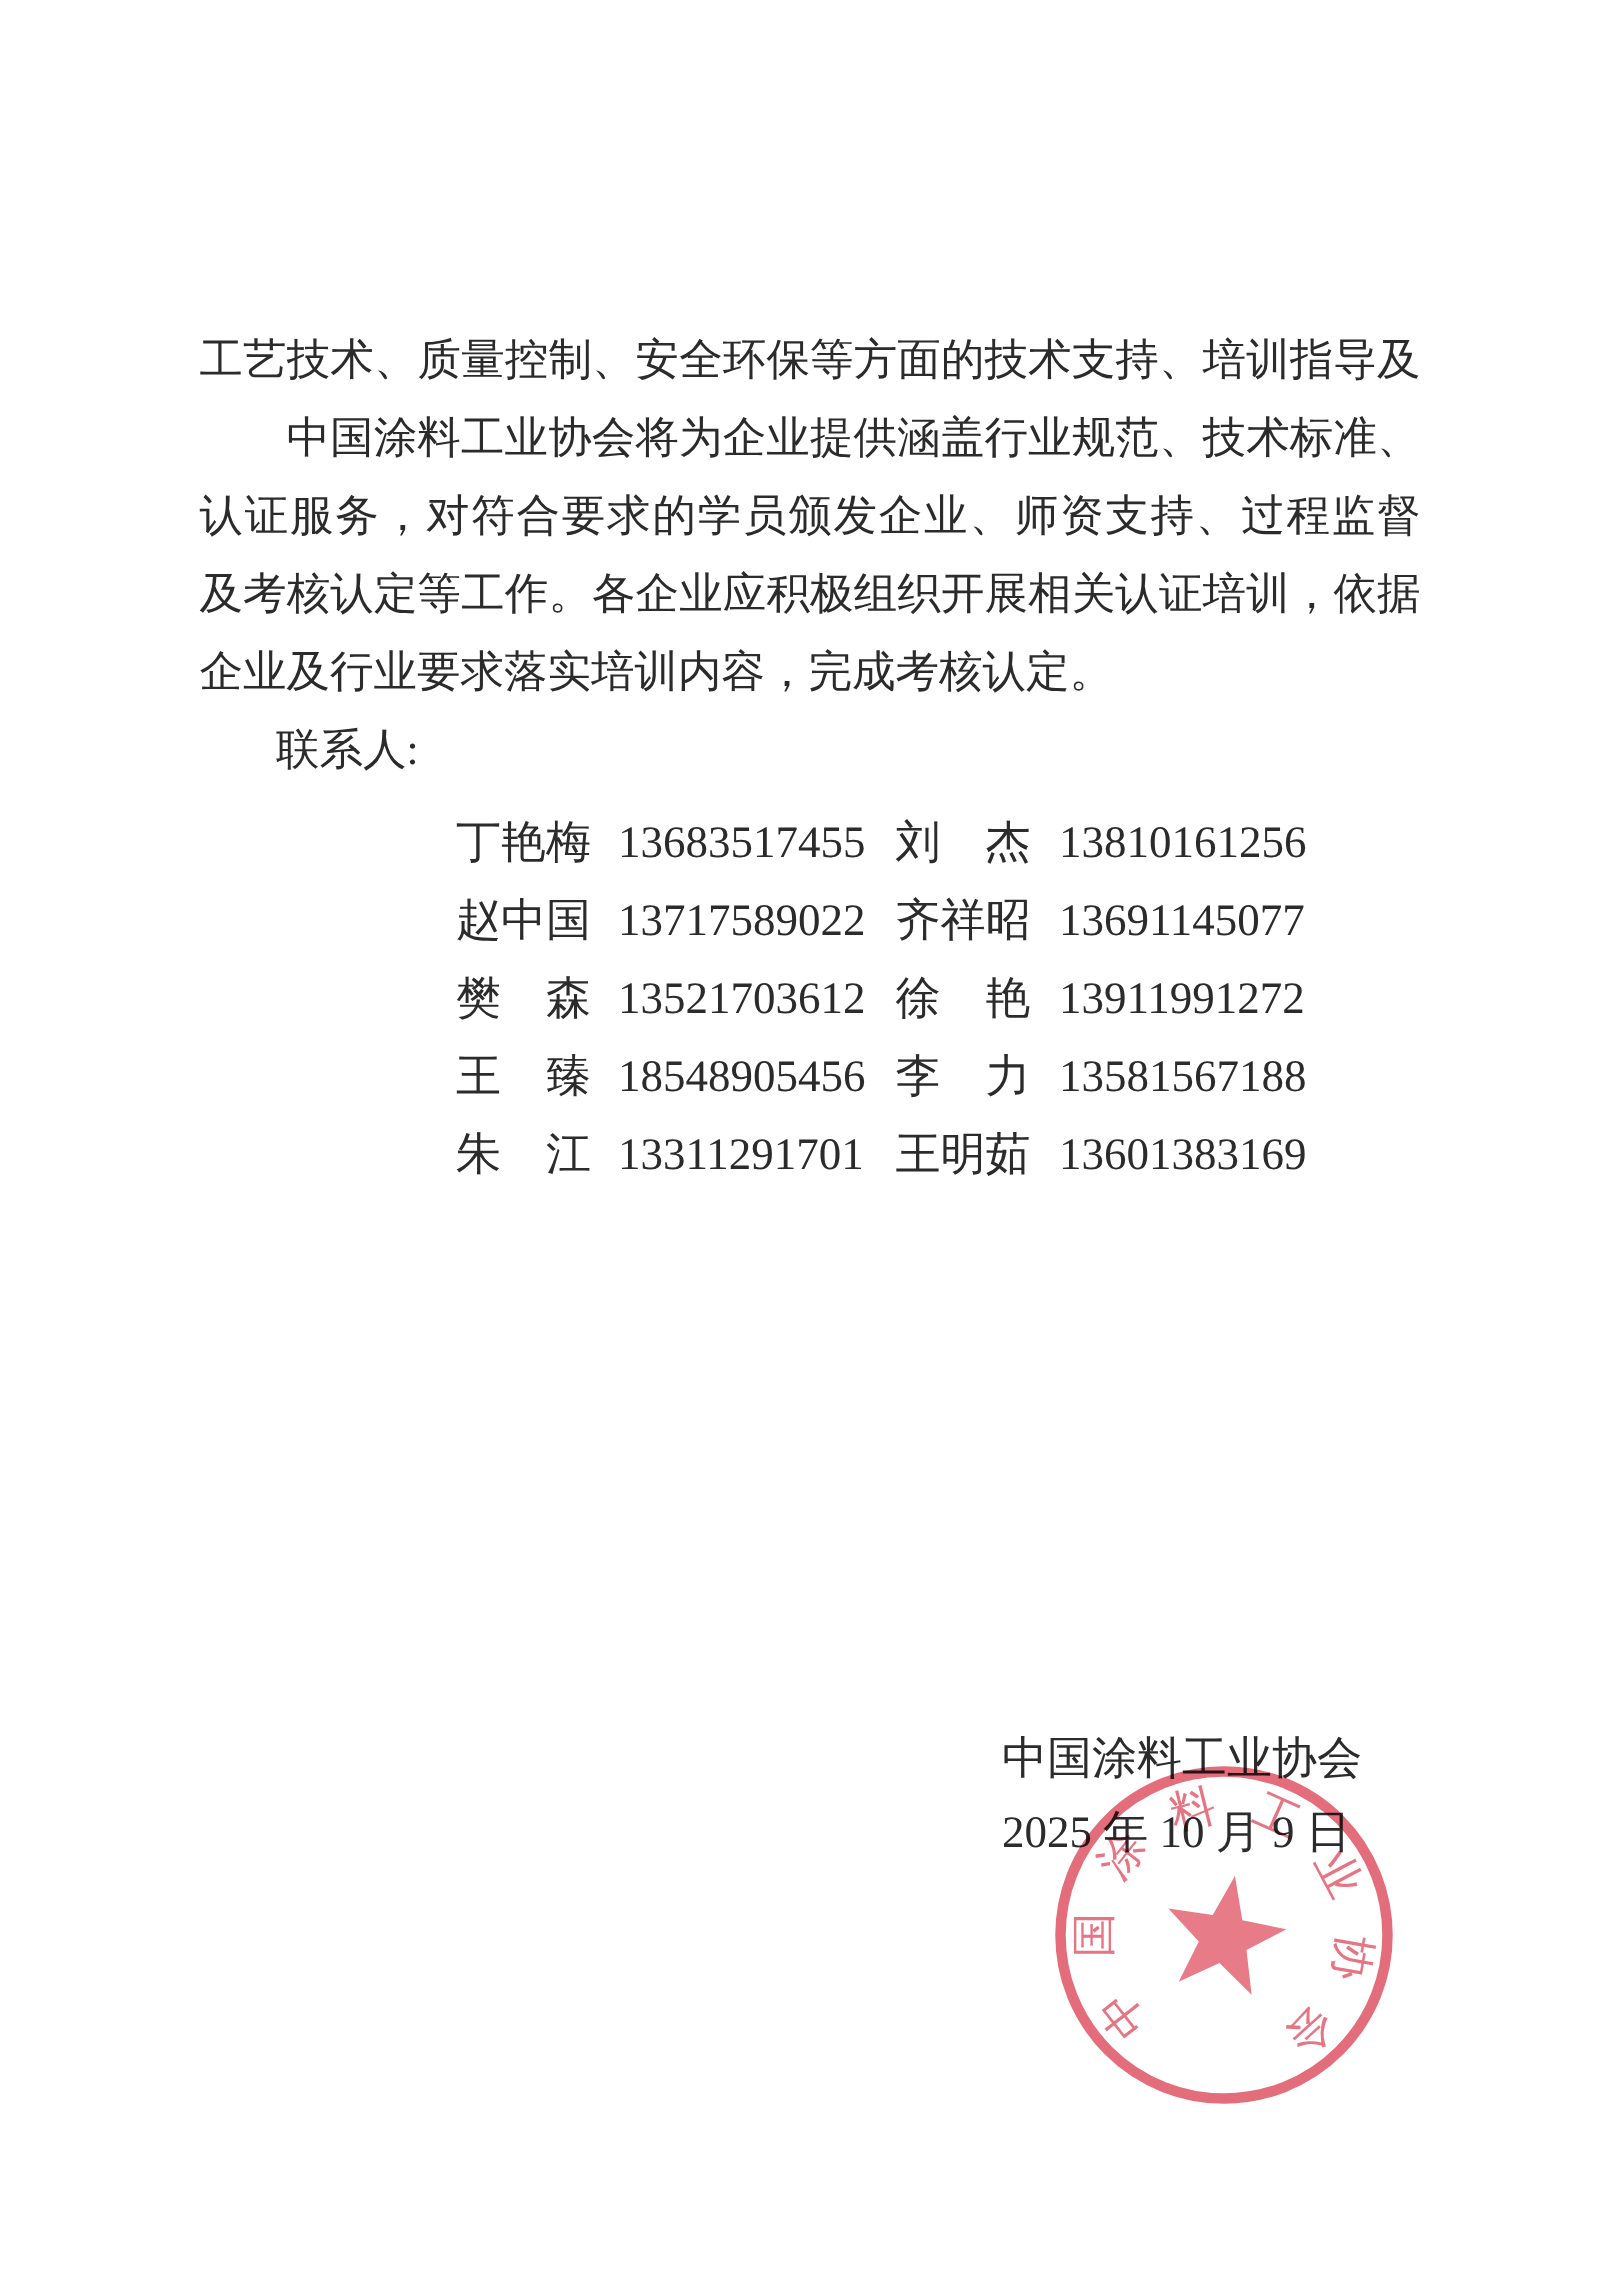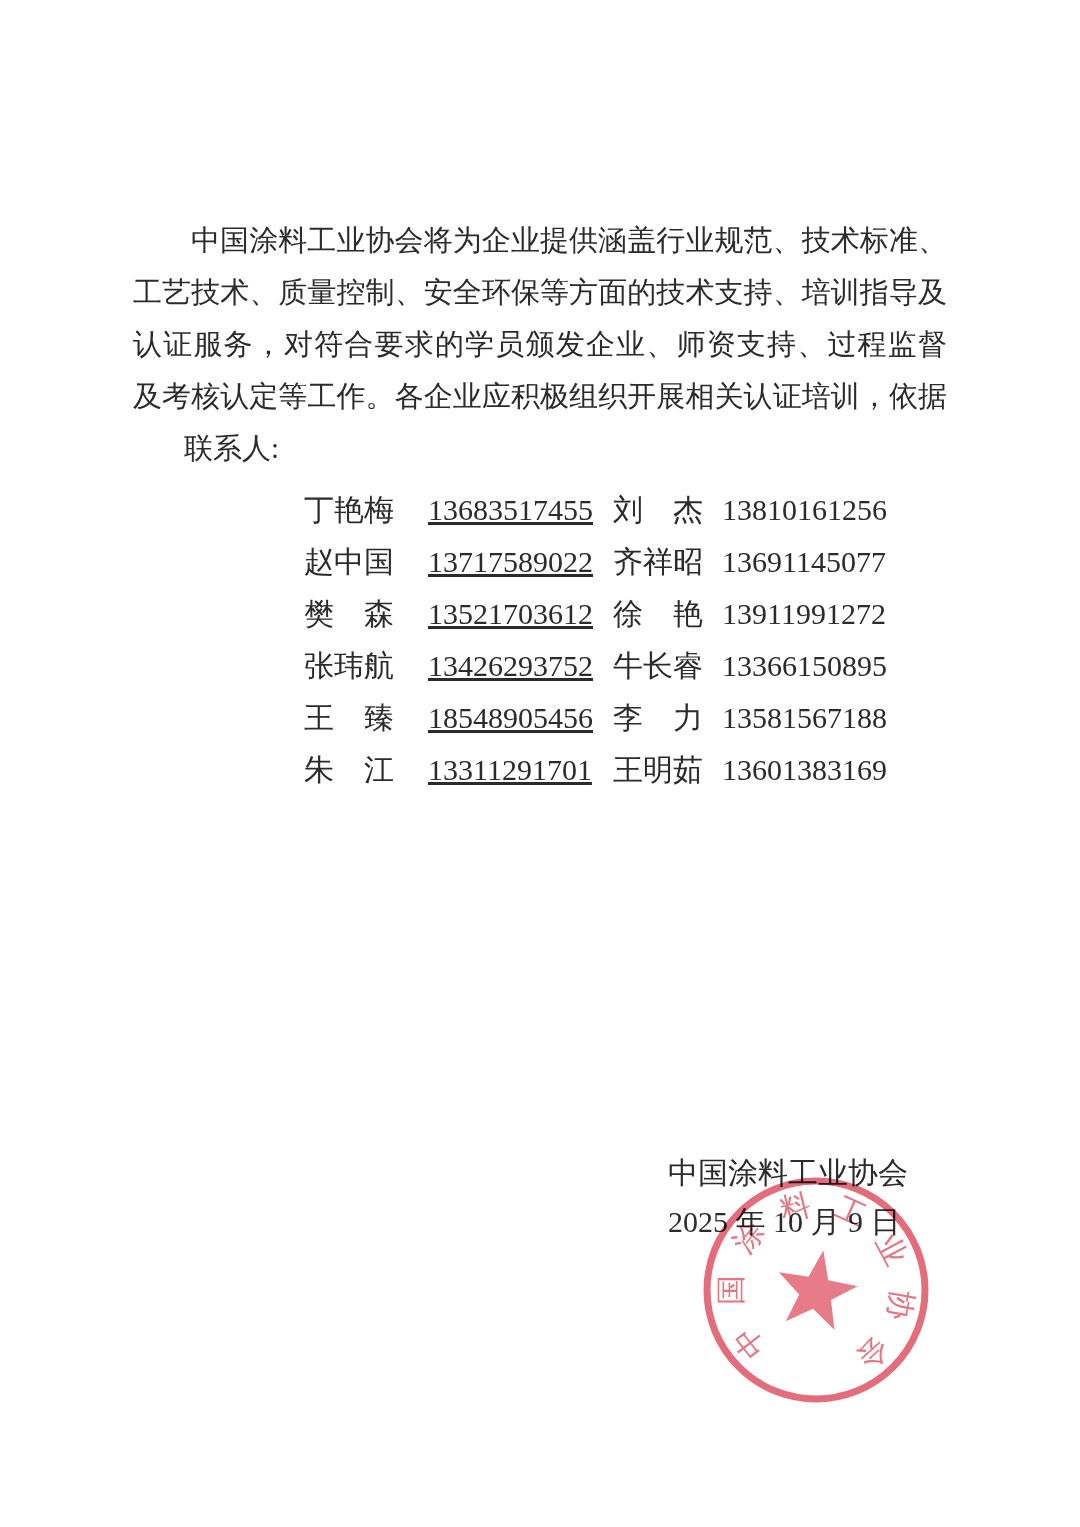--- a/index.html
+++ b/index.html
@@ -36,21 +36,21 @@
     margin-top: 10px;
     font-size: 30px;
   }
   .contact-row {
     height: 52px;
     line-height: 52px;
     white-space: nowrap;
   }
   .c-cell { display: inline-block; vertical-align: top; }
   .c-name1 { width: 100px; }
-  .c-phone1 { width: 158px; margin-left: 24px; text-decoration: underline; }
+  .c-phone1 { width: 158px; margin-left: 8px; }
   .c-name2 { width: 105px; margin-left: 27px; }
   .c-phone2 { width: 158px; margin-left: 4px; }
   .signature {
     position: absolute;
     left: 668px;
     top: 1148px;
     font-size: 30px;
     line-height: 49px;
     z-index: 2;
     white-space: nowrap;
@@ -71,42 +71,40 @@
   }
 </style>
 </head>
 <body>
 
 <div class="page">
 
   <div class="bodytext">
 
     <div>
+      <div class="line">工艺技术、质量控制、安全环保等方面的技术支持、培训指导及</div>
       <div class="line first">中国涂料工业协会将为企业提供涵盖行业规范、技术标准、</div>
-      <div class="line">工艺技术、质量控制、安全环保等方面的技术支持、培训指导及</div>
       <div class="line">认证服务，对符合要求的学员颁发企业、师资支持、过程监督</div>
       <div class="line">及考核认定等工作。各企业应积极组织开展相关认证培训，依据</div>
+      <div class="line last">企业及行业要求落实培训内容，完成考核认定。</div>
     </div>
 
 
     <div class="line contact-label">联系人:</div>
 
     <div class="contacts">
 
       <div class="contact-row">
         <span class="c-cell c-name1">丁艳梅</span><span class="c-cell c-phone1">13683517455</span><span class="c-cell c-name2">刘　杰</span><span class="c-cell c-phone2">13810161256</span>
       </div>
       <div class="contact-row">
         <span class="c-cell c-name1">赵中国</span><span class="c-cell c-phone1">13717589022</span><span class="c-cell c-name2">齐祥昭</span><span class="c-cell c-phone2">13691145077</span>
       </div>
       <div class="contact-row">
         <span class="c-cell c-name1">樊　森</span><span class="c-cell c-phone1">13521703612</span><span class="c-cell c-name2">徐　艳</span><span class="c-cell c-phone2">13911991272</span>
-      </div>
-      <div class="contact-row">
-        <span class="c-cell c-name1">张玮航</span><span class="c-cell c-phone1">13426293752</span><span class="c-cell c-name2">牛长睿</span><span class="c-cell c-phone2">13366150895</span>
       </div>
       <div class="contact-row">
         <span class="c-cell c-name1">王　臻</span><span class="c-cell c-phone1">18548905456</span><span class="c-cell c-name2">李　力</span><span class="c-cell c-phone2">13581567188</span>
       </div>
       <div class="contact-row">
         <span class="c-cell c-name1">朱　江</span><span class="c-cell c-phone1">13311291701</span><span class="c-cell c-name2">王明茹</span><span class="c-cell c-phone2">13601383169</span>
       </div>
 
     </div>
   </div>

